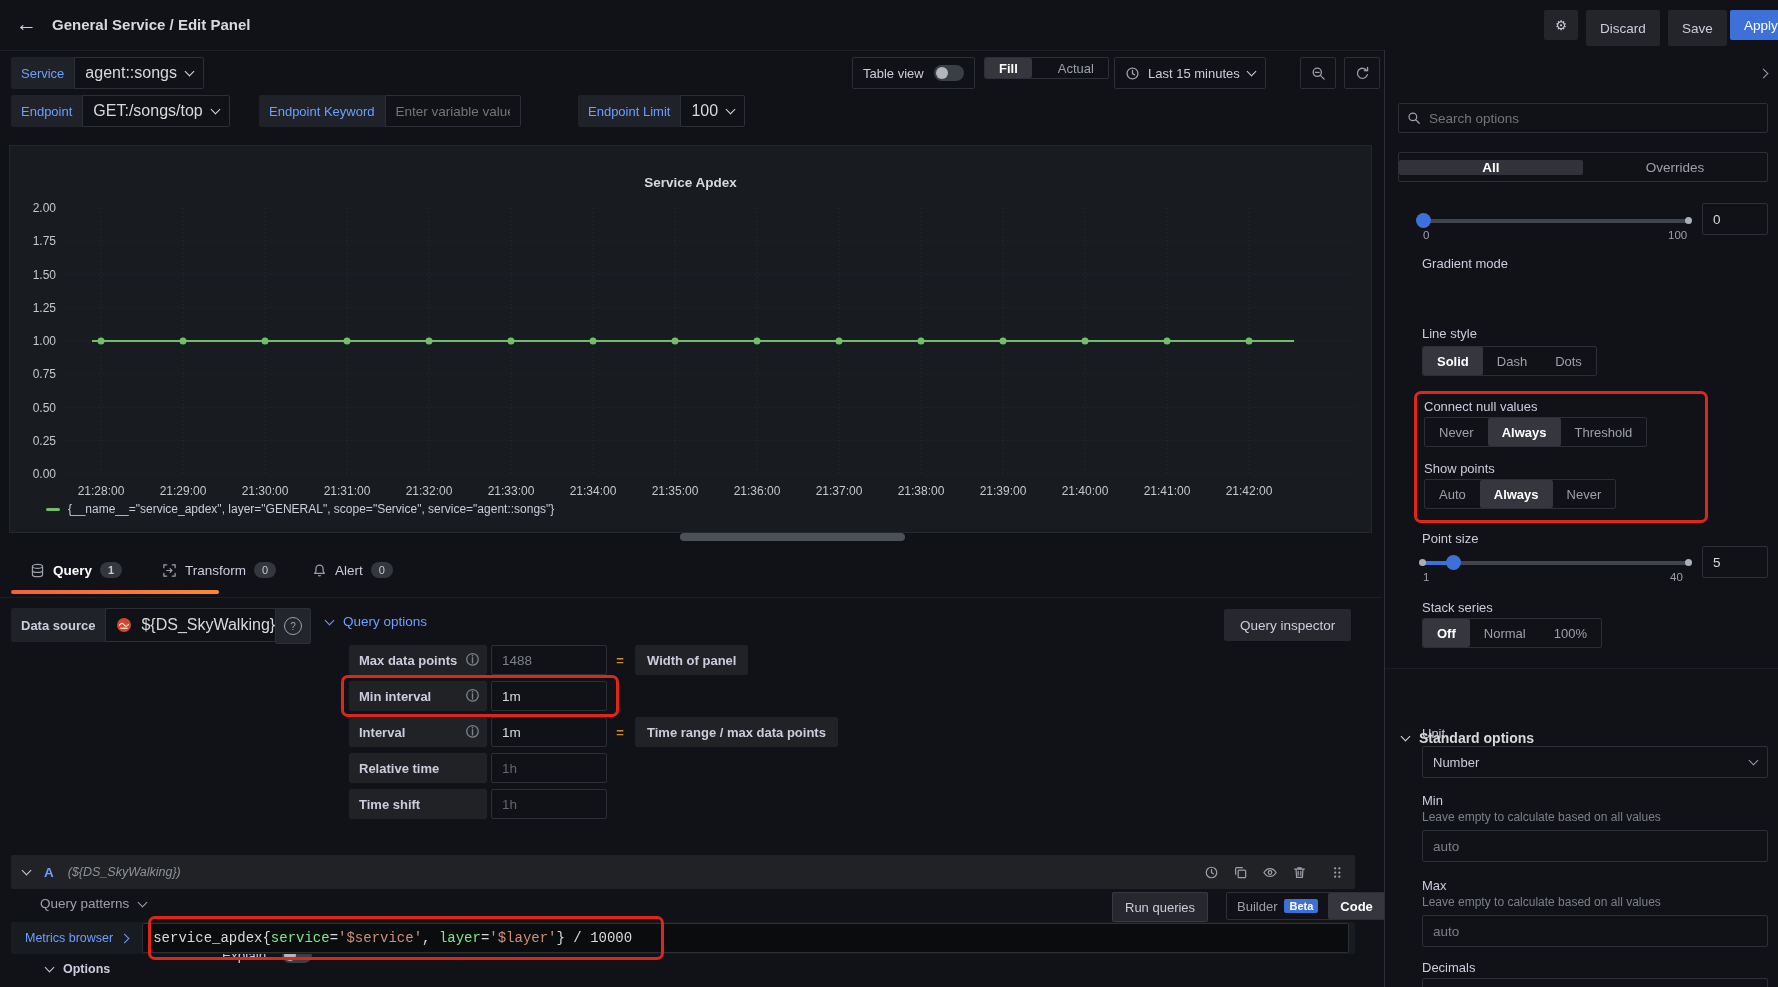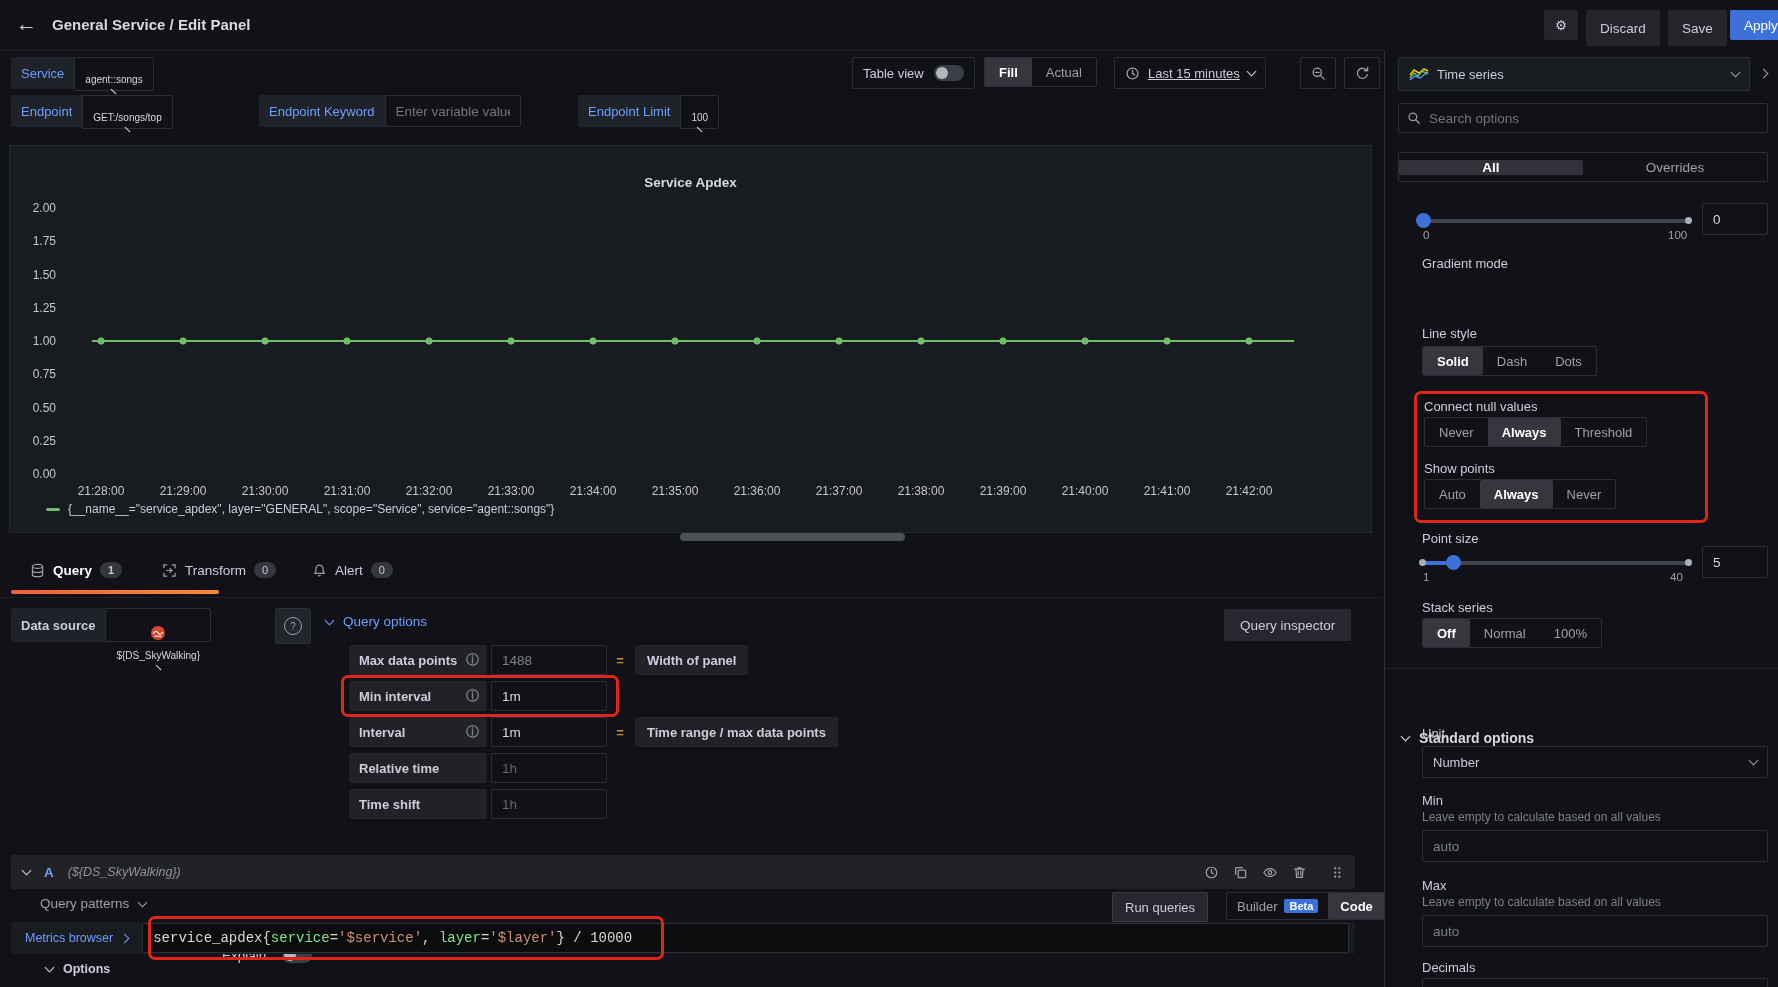--- a/index.html
+++ b/index.html
@@ -10,21 +10,21 @@
   
   .topbar{position:absolute;left:0;top:0;width:1778px;height:50px;border-bottom:1px solid rgba(204,204,220,.08);background:#111217;}
   .page-title{font-size:15px;font-weight:bold;color:#d8d9da;}
   .btn{display:inline-flex;align-items:center;justify-content:center;height:30px;border-radius:2px;font-size:13.5px;cursor:pointer;white-space:nowrap;}
   .btn-sec{background:rgba(204,204,220,.1);color:#ccccdc;padding:3px 14px;}
   .btn-primary{background:#3d71d9;color:#fff;padding:0 14px;font-weight:500;}
   .iconbtn{width:34px;background:rgba(204,204,220,.1);color:#ccccdc;}
   
   .pill{display:flex;height:32px;border-radius:2px;overflow:visible;}
   .pill-label{display:flex;align-items:center;background:#1f2228;color:#6e9fff;font-weight:500;padding:0 10px;font-size:13px;border-radius:2px 0 0 2px;}
-  .pill-value{display:flex;align-items:center;gap:9px;background:#111217;border:1px solid #2c3036;color:#d8d9da;padding:16px 10px;font-size:10px;border-radius:0 2px 2px 0;flex-direction:column;}
+  .pill-value{display:flex;align-items:center;gap:9px;background:#111217;border:1px solid #2c3036;color:#d8d9da;padding:0 10px;font-size:16px;border-radius:0 2px 2px 0;}
   
   .chev{display:inline-block;width:6px;height:6px;border-right:1.6px solid currentColor;border-bottom:1.6px solid currentColor;}
   .chev.down{transform:rotate(45deg);margin-top:-3px;}
   .chev.right{transform:rotate(-45deg);}
   .chev.blue{color:#6e9fff;}
   
   .seg-group{display:inline-flex;align-items:stretch;border:1px solid #2c3036;border-radius:2px;background:#111217;height:30px;box-sizing:border-box;}
   .seg{display:flex;align-items:center;padding:0 14px;font-size:13px;color:#9da0a8;cursor:pointer;border-radius:2px;}
   .seg.active{background:rgba(204,204,220,.2);color:#fff;font-weight:600;}
   .toggle{position:relative;width:30px;height:16px;border-radius:9px;background:#3a3e45;cursor:pointer;}
@@ -96,25 +96,25 @@
     <span class="pill-label">Service</span>
     <span class="pill-value">
         <span>agent::songs</span>
         <span class="chev down"></span>
       </span>
   </div>
   <div class="abs bordbtn" style="left:852px;top:57px;gap:10px;">
     <span>Table view</span>
     <span class="toggle"></span>
   </div>
-  <div class="abs seg-group" style="left:984px;top:57px;height:30px;">
+  <div class="abs seg-group" style="left:984px;top:57px;height:22px;gap:12px;">
     <span class="seg active">Fill</span>
     <span class="seg">Actual</span>
   </div>
-  <div class="abs bordbtn" style="left:1114px;top:57px;text-decoration:underline;">
+  <div class="abs bordbtn" style="left:1114px;top:57px;">
     <span class="qicon">
       <svg width="15" height="15" viewBox="0 0 16 16" stroke="currentColor" fill="none" stroke-width="1.4" stroke-linecap="round">
           <circle cx="8" cy="8" r="5.8"></circle>
           <path d="M8 4.8v3.4l2.2 1.3"></path>
         </svg>
     </span>
     <span>Last 15 minutes</span>
     <span class="chev down"></span>
   </div>
   <div class="abs bordbtn" style="left:1300px;top:57px;width:36px;justify-content:center;">
@@ -384,32 +384,20 @@
   </div>
   <div class="redbox" style="left:148px;top:916px;width:510px;height:38px;"></div>
 
   <div class="abs row" style="left:46px;top:962px;gap:10px;cursor:pointer;">
     <span class="chev down"></span>
     <span style="font-size:12.5px;font-weight:600;color:#ccccdc;">Options</span>
   </div>
 
   <div class="sidebar"></div>
 
-  <div class="abs bordbtn" style="left:1398px;top:57px;width:352px;height:34px;background:#181b1f;">
-    <span class="qicon">
-      <svg width="20" height="14" viewBox="0 0 20 14" fill="none" stroke-width="1.5">
-          <polyline points="1,8 5,3 10,6 15,2 19,4" stroke="#f2cc0c"></polyline>
-          <polyline points="1,11 5,6 9,9 13,4 19,7" stroke="#73bf69"></polyline>
-          <polyline points="1,13 6,9 11,11 19,5" stroke="#5794f2"></polyline>
-        </svg>
-    </span>
-    <span>Time series</span>
-    <span style="flex:1;"></span>
-    <span class="chev down" style="color:#9da0a8;"></span>
-  </div>
   <span class="abs chev right" style="left:1760px;top:70px;color:#9da0a8;cursor:pointer;"></span>
 
   <div class="abs row" style="left:1398px;top:103px;width:370px;height:30px;border:1px solid #2c3036;border-radius:2px;box-sizing:border-box;gap:8px;padding:0 8px;">
     <span class="qicon">
       <svg width="14" height="14" viewBox="0 0 16 16" stroke="#9da0a8" fill="none" stroke-width="1.4" stroke-linecap="round">
           <circle cx="6.7" cy="6.7" r="4.4"></circle>
           <path d="M10 10l4 4"></path>
         </svg>
     </span>
     <input class="input" style="border: none; background: transparent; flex: 1 1 0%; padding: 0px; font-size: 13.5px;" placeholder="Search options">

